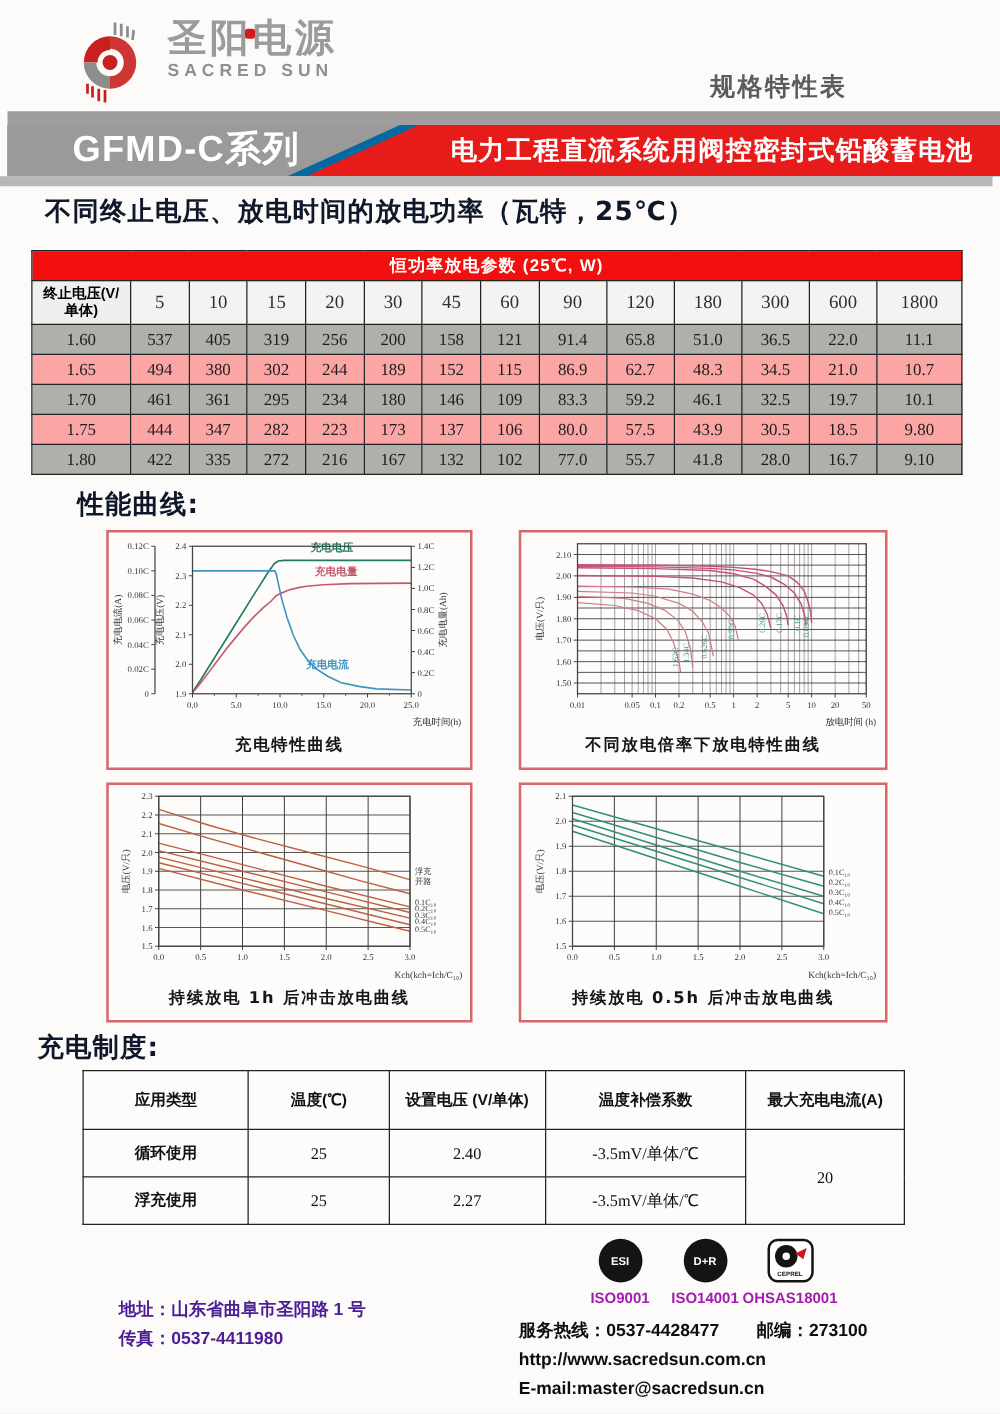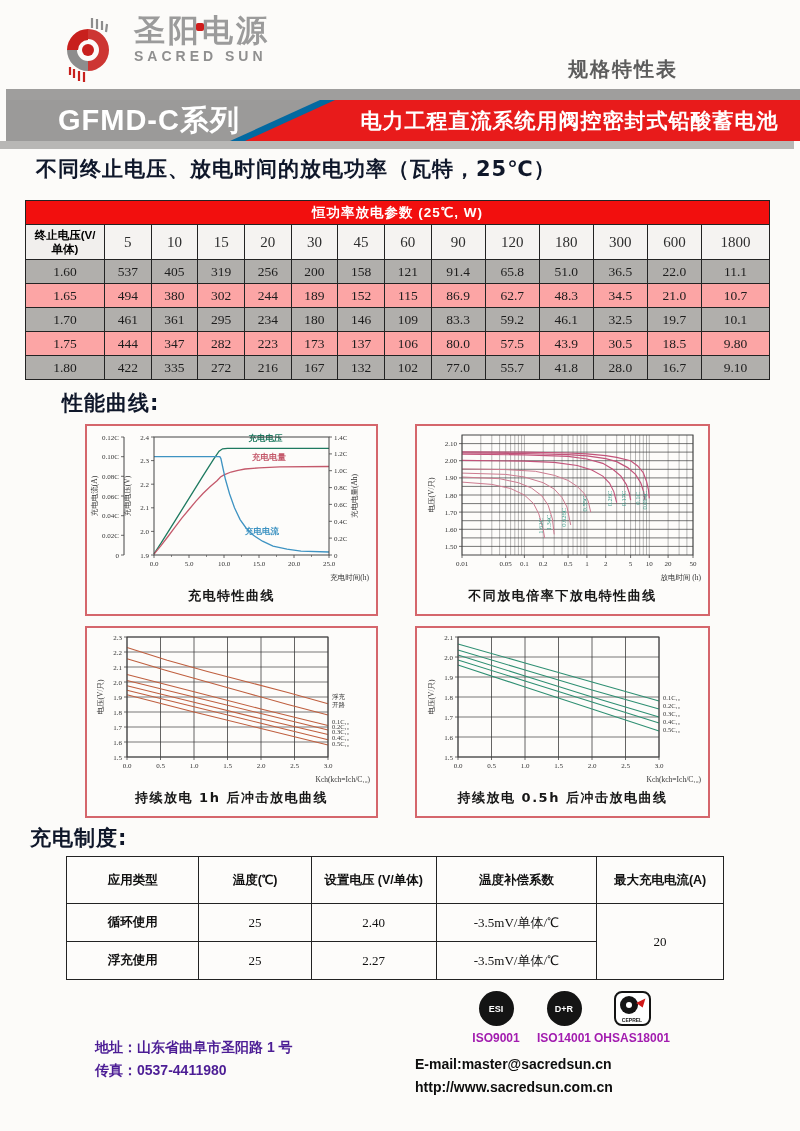--- a/index.html
+++ b/index.html
@@ -598,17 +598,21 @@
       </div>
       <div class="cert-label">OHSAS18001</div>
     </div>
   </div>
 
   <div class="addr">
     <div>地址：山东省曲阜市圣阳路 1 号</div>
     <div>传真：0537-4411980</div>
   </div>
   <div class="addr2">
+    <div>
+      <span>服务热线：0537-4428477</span><span class="gap"></span>
+      <span>邮编：273100</span>
+    </div>
+    <div>http://www.sacredsun.com.cn</div>
     <div>E-mail:master@sacredsun.cn</div>
-    <div>http://www.sacredsun.com.cn</div>
   </div>
 
 </div>
 
 </body></html>

